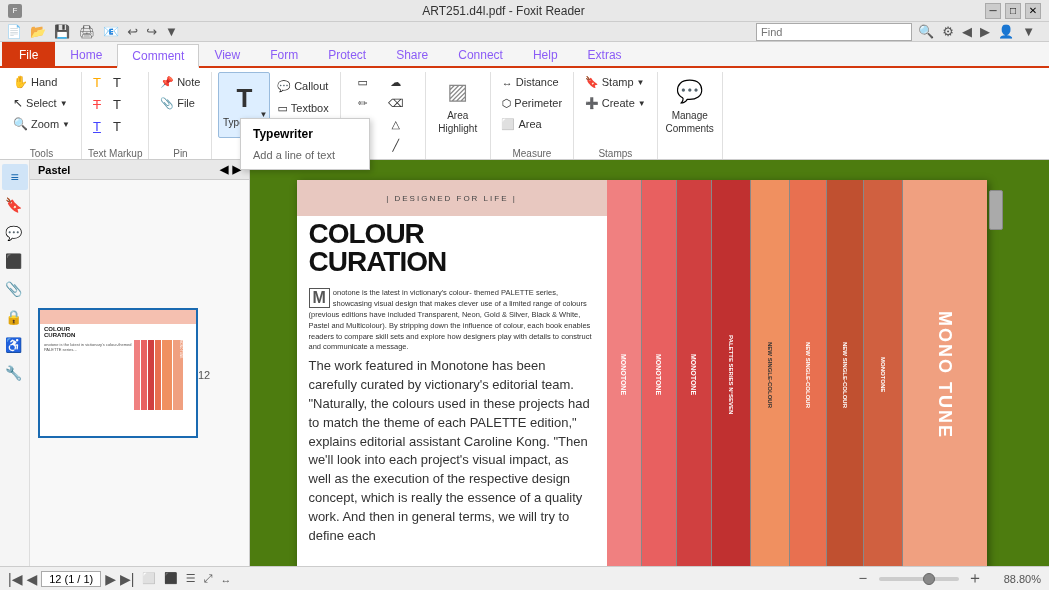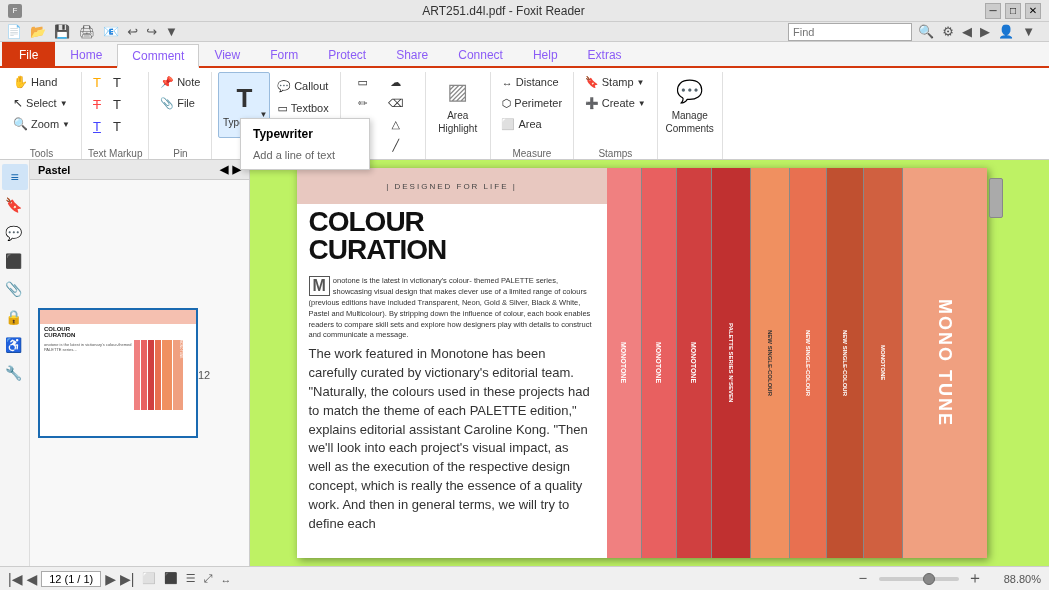--- a/index.html
+++ b/index.html
@@ -146,21 +146,21 @@
 
     
     .search-area {
       display: flex;
       align-items: center;
       gap: 4px;
       margin-left: auto;
       margin-right: 8px;
     }
     .search-input {
-      width: 124px;
+      width: 156px;
       height: 18px;
       border: 1px solid #aaa;
       padding: 0 4px;
       font-size: 11px;
       background: white;
     }
 
     
     .main-area {
       display: flex;
@@ -222,27 +222,27 @@
       overflow: hidden;
       font-size: 10px;
       color: #999;
       position: relative;
     }
     .page-thumb-label { font-size: 11px; color: #555; margin-top: 4px; }
 
     
     .pdf-area {
       flex: 1;
-      background: #bef264;
+      background: #4d7c0f;
       overflow: hidden;
       position: relative;
       display: flex;
       align-items: flex-start;
       justify-content: center;
-      padding: 8px;
+      padding: 20px;
     }
     .pdf-page {
       background: white;
       width: 690px;
       height: 390px;
       box-shadow: 2px 2px 8px rgba(0,0,0,0.4);
       overflow: hidden;
       position: relative;
     }
 

